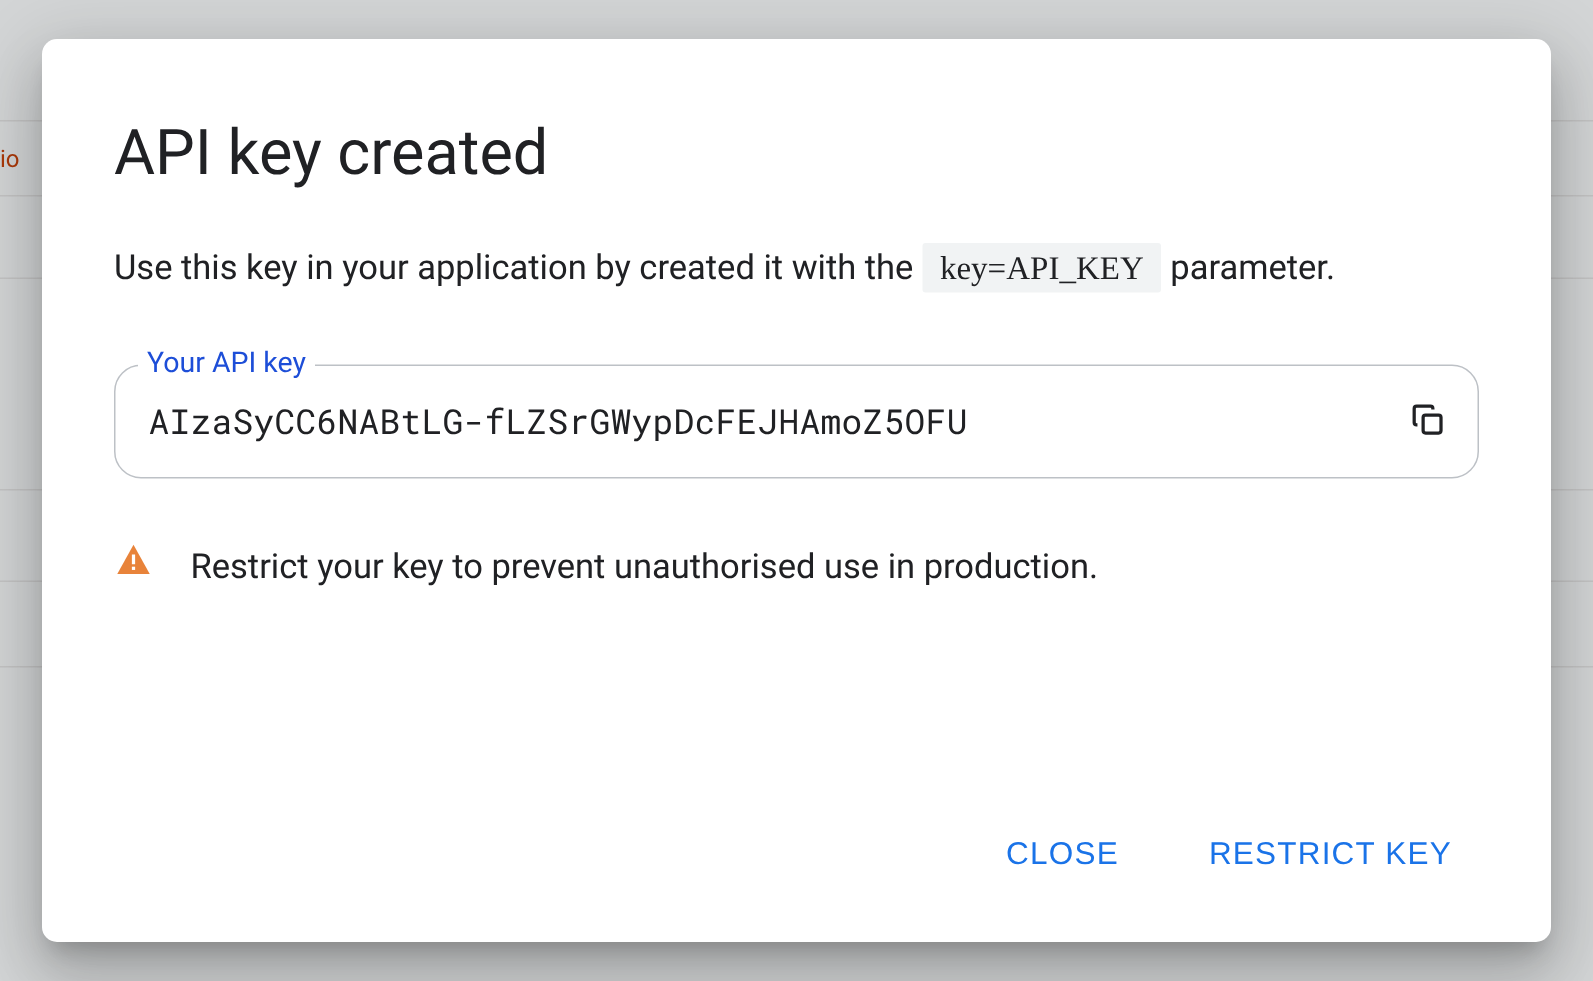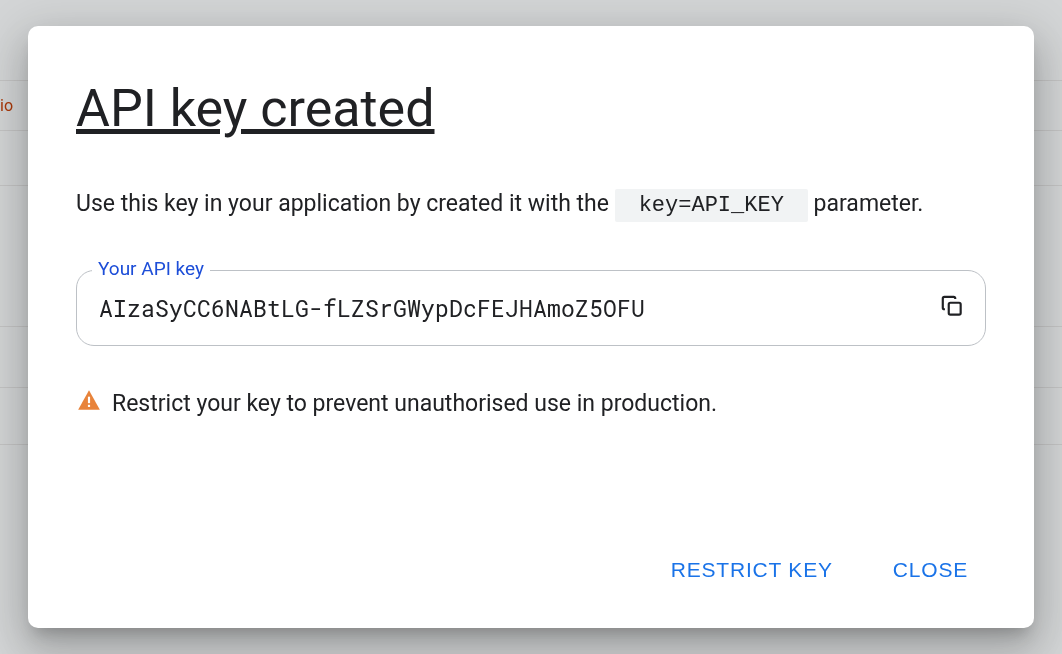--- a/index.html
+++ b/index.html
@@ -49,36 +49,35 @@
     border-radius: 10px;
     box-shadow: 0 11px 15px -7px rgba(0,0,0,.2),
                 0 24px 38px 3px rgba(0,0,0,.14),
                 0 9px 46px 8px rgba(0,0,0,.12);
     padding: 52px 48px 36px 48px;
     display: flex;
     flex-direction: column;
     color: #202124;
   }
   .dialog-title {
-    font-size: 52px;
+    font-size: 42px;
     font-weight: 400;
     letter-spacing: 0;
-    margin-bottom: 49px;
-    text-decoration: underline;
+    margin-bottom: 36px;
   }
   .description {
     font-size: 23px;
     font-weight: 400;
     line-height: 1.4;
     margin-bottom: 48px;
   }
   .description .code-chip {
-    font-family: Liberation Mono, monospace;
+    font-family: Liberation Serif, serif;
     background: #f1f3f4;
-    padding: 4px 24px;
+    padding: 4px 12px;
     border-radius: 2px;
     font-size: 22px;
     text-align: right;
   }
   .field-wrap {
     position: relative;
     margin-bottom: 42px;
   }
   .field {
     border: 1px solid #bdc1c6;
@@ -113,21 +112,21 @@
     border-radius: 50%;
     cursor: pointer;
     display: flex;
     align-items: center;
     justify-content: center;
     color: #202124;
   }
   .warning-row {
     display: flex;
     align-items: center;
-    gap: 10px;
+    gap: 25px;
     font-size: 23px;
     color: #202124;
   }
   .spacer {
     flex: 1 1 auto;
   }
   .actions {
     display: flex;
     justify-content: flex-end;
     gap: 48px;
@@ -188,17 +187,17 @@
         <rect x="11" y="8" width="2" height="6" fill="#ffffff"></rect>
         <rect x="11" y="15.5" width="2" height="2" fill="#ffffff"></rect>
       </svg>
     </span>
     <span>Restrict your key to prevent unauthorised use in production.</span>
   </div>
 
   <div class="spacer"></div>
 
   <div class="actions">
+    <button class="flat-btn">CLOSE</button>
     <button class="flat-btn">RESTRICT KEY</button>
-    <button class="flat-btn">CLOSE</button>
   </div>
 
 </div>
 
 </body></html>

